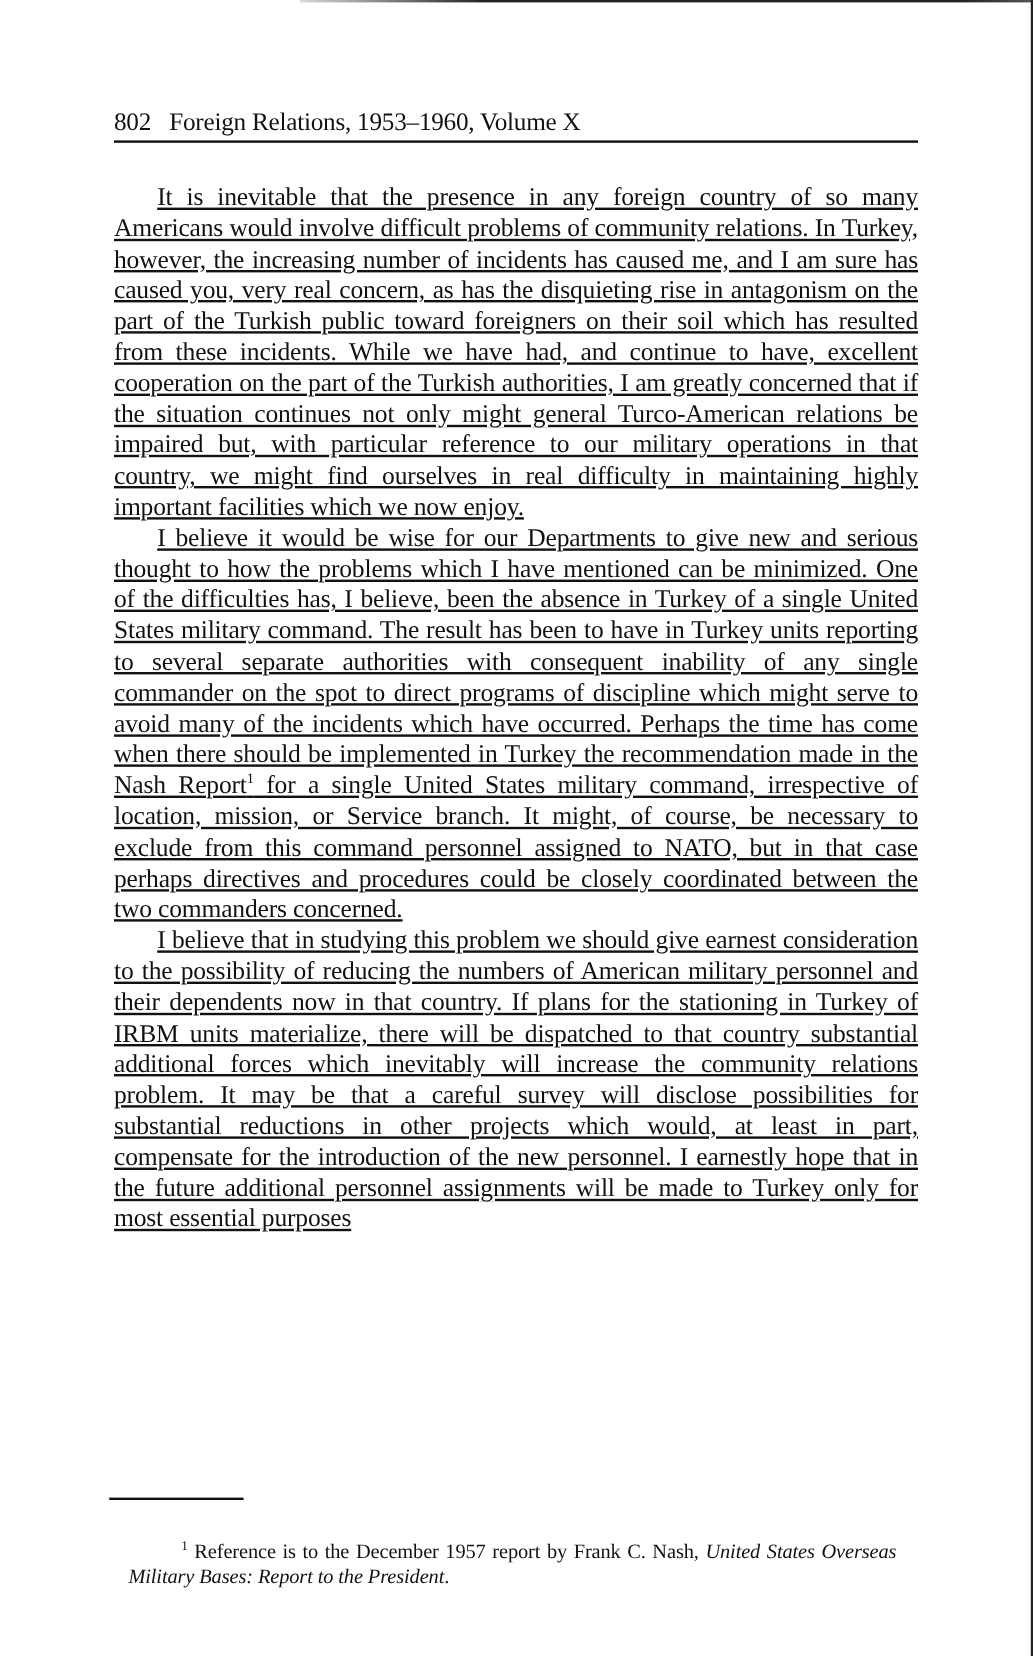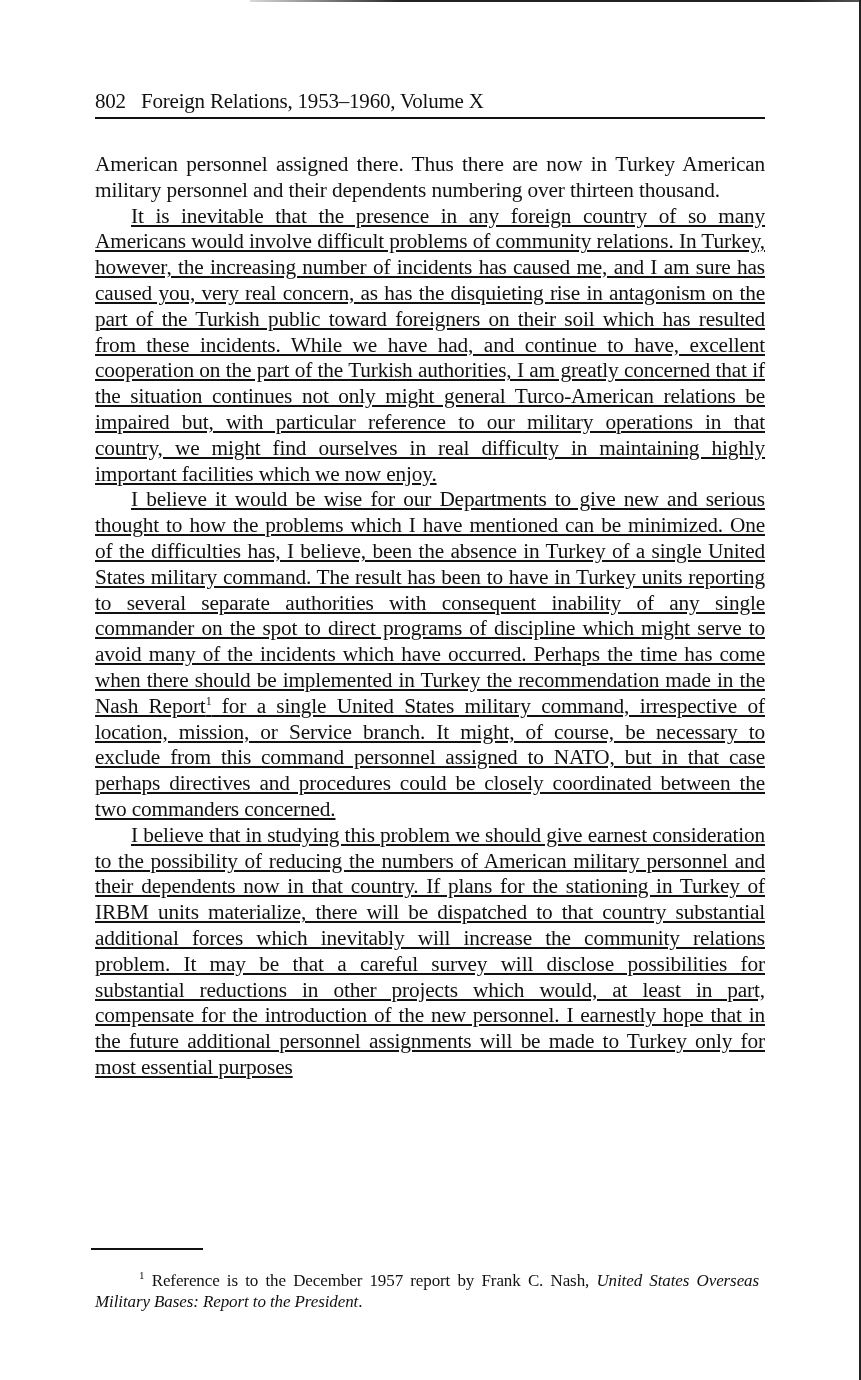--- a/index.html
+++ b/index.html
@@ -88,21 +88,21 @@
       left: 91px;
       top: 1266px;
       width: 672px;
       font-size: 17px;
       line-height: 21px;
       text-align: justify;
       letter-spacing: -0.1px;
     }
     .footnote .fn-first {
       text-indent: 44px;
-      margin: 4px;
+      margin: 16px;
     }
     .footnote sup {
       font-size: 11px;
       line-height: 0;
       vertical-align: super;
     }
     .footnote em {
       font-style: italic;
     }
   </style>
@@ -112,21 +112,20 @@
 <div class="scan-edge-top"></div>
 <div class="scan-edge-right"></div>
 
 <div class="running-head">
   <span class="page-num">802</span>
   <span>Foreign Relations, 1953–1960, Volume X</span>
 </div>
 <div class="head-rule"></div>
 
 <div class="body-text">
-  <p>American personnel assigned there. Thus there are now in Turkey American military personnel and their dependents numbering over thirteen thousand.</p>
   <p class="indent">It is inevitable that the presence in any foreign country of so many Americans would involve difficult problems of community relations. In Turkey, however, the increasing number of incidents has caused me, and I am sure has caused you, very real concern, as has the disquieting rise in antagonism on the part of the Turkish public toward foreigners on their soil which has resulted from these incidents. While we have had, and continue to have, excellent cooperation on the part of the Turk­ish authorities, I am greatly concerned that if the situation continues not only might general Turco-American relations be impaired but, with par­ticular reference to our military operations in that country, we might find ourselves in real difficulty in maintaining highly important facili­ties which we now enjoy.</p>
   <p class="indent"><span>I believe it would be wise for our Departments to give new and seri­ous thought to how the problems which I have mentioned can be mini­mized. One of the difficulties has, I believe, been the absence in Turkey of a single United States military command. The result has been to have in Turkey units reporting to several separate authorities with conse­quent inability of any single commander on the spot to direct programs of discipline which might serve to avoid many of the incidents which have occurred. Perhaps the time has come when there should be imple­mented in Turkey the recommendation made in the Nash Report</span><sup>1</sup><span> for a single United States military command, irrespective of location, mis­sion, or Service branch. It might, of course, be necessary to exclude from this command personnel assigned to NATO, but in that case perhaps directives and procedures could be closely coordinated between the two commanders concerned.</span></p>
   <p class="indent">I believe that in studying this problem we should give earnest con­sideration to the possibility of reducing the numbers of American mili­tary personnel and their dependents now in that country. If plans for the stationing in Turkey of IRBM units materialize, there will be dispatched to that country substantial additional forces which inevitably will in­crease the community relations problem. It may be that a careful survey will disclose possibilities for substantial reductions in other projects which would, at least in part, compensate for the introduction of the new personnel. I earnestly hope that in the future additional personnel assignments will be made to Turkey only for most essential purposes</p>
 </div>
 
 <div class="fn-rule"></div>
 
 <div class="footnote">
   <p class="fn-first"><sup>1</sup> <span>Reference is to the December 1957 report by Frank C. Nash, </span><em>United States Overseas Military Bases: Report to the President</em><span>.</span></p>
 </div>

